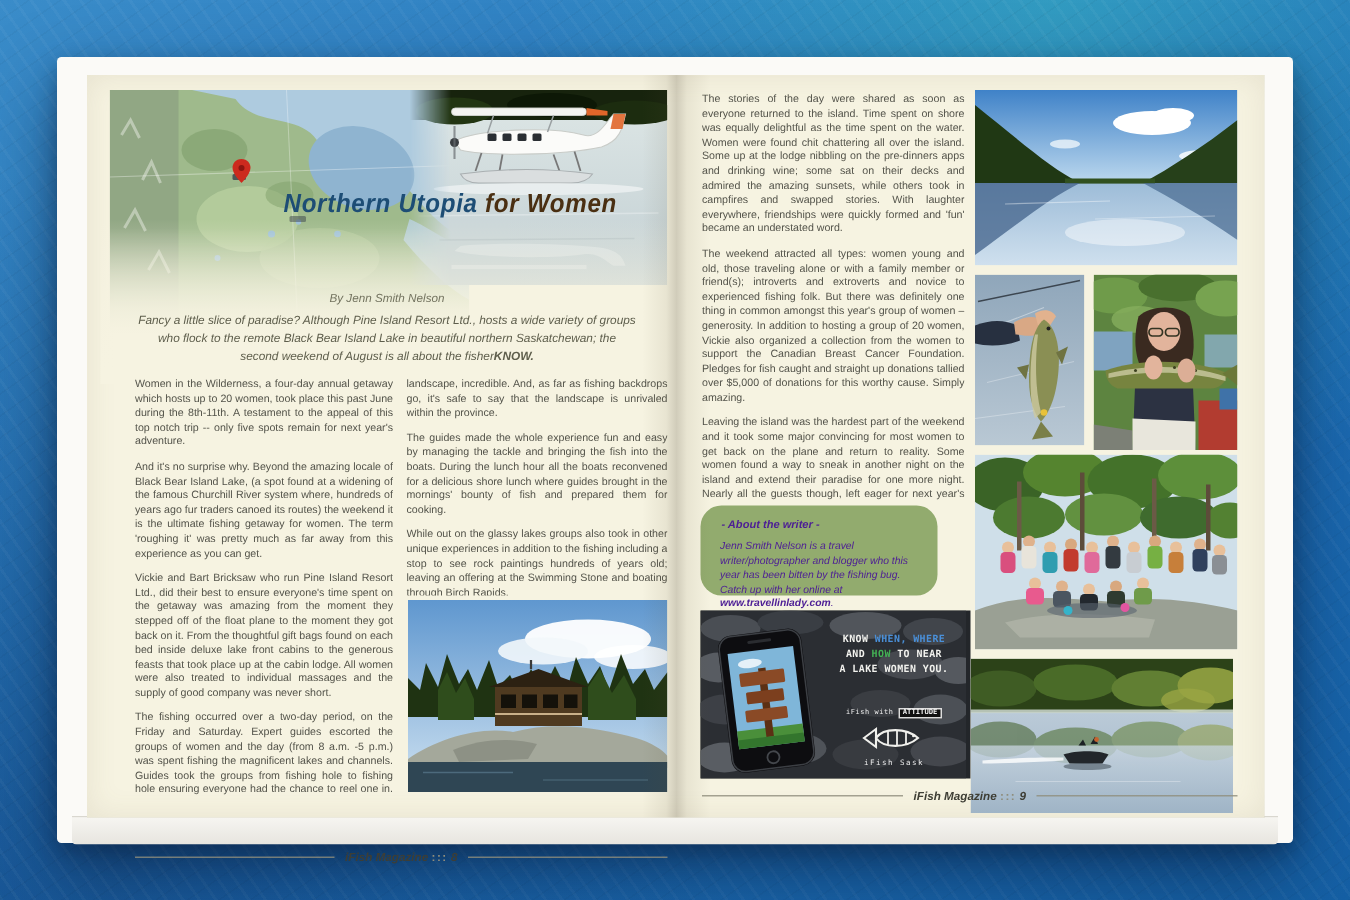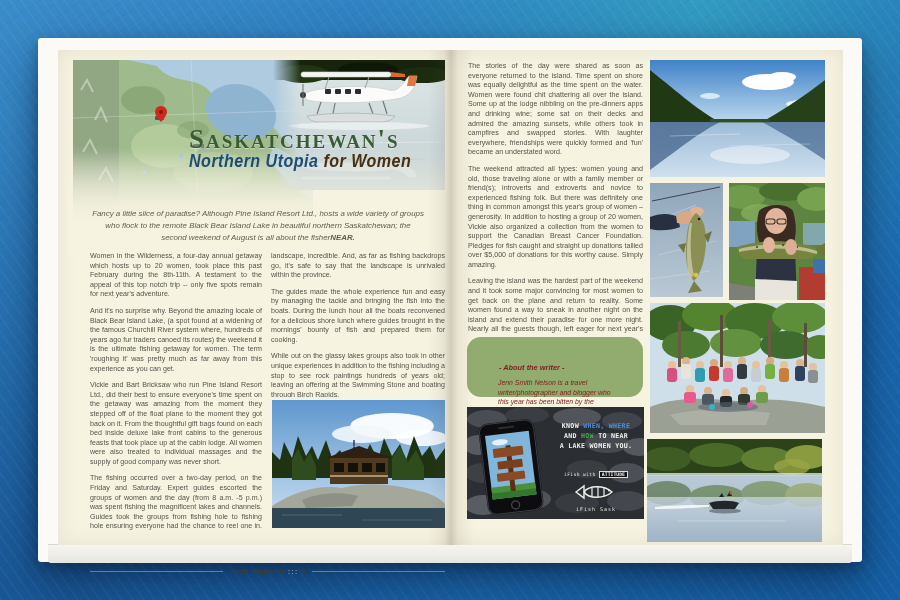--- a/index.html
+++ b/index.html
@@ -64,27 +64,27 @@
 
   .footer{position:absolute;display:flex;align-items:center;gap:7px;z-index:6;}
   .footer-left{left:32px;top:476px;width:355px;margin-top:41px;}
   .footer-right{left:18px;top:476px;width:357px;}
   .fline{flex:1;height:1px;background:#8f8d7c;opacity:.8;}
   .ftext{font-size:7.8px;color:#3e3e35;white-space:nowrap;}
   .ftext .mag{font-weight:bold;font-style:italic;}
   .ftext .sep{color:#8f8d7c;font-weight:bold;letter-spacing:1px;}
   .ftext .pnum{font-style:italic;font-weight:bold;}
 
-  .about-box{position:absolute;left:17px;top:287px;width:176px;height:60px;background:var(--box-green,#92ab6e);
-    border-radius:14px;color:#7f1d1d;font-style:italic;padding:18px;box-sizing:border-box;}
+  .about-box{position:absolute;left:17px;top:287px;width:158px;height:60px;background:var(--box-green,#92ab6e);
+    border-radius:14px;color:#4c1d95;font-style:italic;padding:0;box-sizing:border-box;}
   .about-title{font-size:7.4px;font-weight:bold;margin:8px 0 6px 14px;}
   .about-body{font-size:6.9px;line-height:9.6px;margin:0 13px;}
   .about-body .url{font-weight:bold;cursor:pointer;}
 
-  .ad{position:absolute;left:17px;top:357px;width:168px;height:112px;background:#23262a;}
+  .ad{position:absolute;left:17px;top:357px;width:168px;height:112px;background:#23262a;padding-left:12px;}
   .ad-text{position:absolute;left:86px;top:14px;width:86px;font-family:"DejaVu Sans Mono",monospace;
     font-weight:bold;font-size:6.6px;line-height:10px;color:#f2f2ee;letter-spacing:.3px;text-align:center;}
   .ad-text .blue{color:#4a90d9;}
   .ad-text .green{color:#43b054;text-align:center;}
   .ad-brand{position:absolute;left:86px;top:54px;width:86px;text-align:center;color:#eee;
     font-family:"DejaVu Sans Mono",monospace;}
   .ad-brand .small{font-size:4.6px;letter-spacing:.4px;}
   .ad-brand .badge{font-size:4.8px;font-weight:bold;border:1px solid #ddd;padding:0 2px;background:#111;}
   .ad-fishlogo{margin:3px auto 1px;}
   .ad-name{font-size:5px;letter-spacing:1px;}
@@ -169,30 +169,30 @@
                 <path d="M30,34 C45,26 95,24 116,30 C126,33 132,20 136,16 L144,16 C142,26 140,34 128,38 C100,44 50,44 34,40 Z" fill="#ffffff"></path>
                 <rect x="28" y="12" width="90" height="5" fill="#ffffff"></rect>
               </g>
               <ellipse cx="86" cy="66" rx="70" ry="4" fill="#ffffff" opacity=".5"></ellipse>
               <line x1="6" y1="84" x2="166" y2="82" stroke="#ffffff" stroke-width="1" opacity=".3"></line>
               <line x1="20" y1="100" x2="150" y2="99" stroke="#aebcc0" stroke-width="1" opacity=".5"></line>
             </svg>
           </div>
           <div class="hero-fade"></div>
           <div class="titles">
-            <h1 class="title-main">Saskatchewan's</h1>
             <h2 class="title-sub"><span class="blue">Northern Utopia </span><span class="brown">for Women</span></h2>
           </div>
         </div>
 
-
-        <div class="intro"><span>Fancy a little slice of paradise? Although Pine Island Resort Ltd., hosts a wide variety of groups who flock to the remote Black Bear Island Lake in beautiful northern Saskatchewan; the second weekend of August is all about the fisher</span><b>NEAR.</b></div>
+        <div class="byline">By Jenn Smith Nelson</div>
+
+        <div class="intro"><span>Fancy a little slice of paradise? Although Pine Island Resort Ltd., hosts a wide variety of groups who flock to the remote Black Bear Island Lake in beautiful northern Saskatchewan; the second weekend of August is all about the fisher</span><b>KNOW.</b></div>
 
         <div class="bodycol col1">
-            <p>Women in the Wilderness, a four-day annual getaway which hosts up to 20 women, took place this past February during the 8th-11th. A testament to the appeal of this top notch trip -- only five spots remain for next year's adventure.</p>
+            <p>Women in the Wilderness, a four-day annual getaway which hosts up to 20 women, took place this past June during the 8th-11th. A testament to the appeal of this top notch trip -- only five spots remain for next year's adventure.</p>
             <p>And it's no surprise why. Beyond the amazing locale of Black Bear Island Lake, (a spot found at a widening of the famous Churchill River system where, hundreds of years ago fur traders canoed its routes) the weekend it is the ultimate fishing getaway for women. The term 'roughing it' was pretty much as far away from this experience as you can get.</p>
             <p>Vickie and Bart Bricksaw who run Pine Island Resort Ltd., did their best to ensure everyone's time spent on the getaway was amazing from the moment they stepped off of the float plane to the moment they got back on it. From the thoughtful gift bags found on each bed inside deluxe lake front cabins to the generous feasts that took place up at the cabin lodge. All women were also treated to individual massages and the supply of good company was never short.</p>
             <p>The fishing occurred over a two-day period, on the Friday and Saturday. Expert guides escorted the groups of women and the day (from 8 a.m. -5 p.m.) was spent fishing the magnificent lakes and channels. Guides took the groups from fishing hole to fishing hole ensuring everyone had the chance to reel one in. The largest catch of the trip was a northern pike measuring in at 37". As is the case most times in northern Saskatchewan, fish were a plenty and the</p>
           </div>
         <div class="bodycol col2">
             <p>landscape, incredible. And, as far as fishing backdrops go, it's safe to say that the landscape is unrivaled within the province.</p>
             <p>The guides made the whole experience fun and easy by managing the tackle and bringing the fish into the boats. During the lunch hour all the boats reconvened for a delicious shore lunch where guides brought in the mornings' bounty of fish and prepared them for cooking.</p>
             <p>While out on the glassy lakes groups also took in other unique experiences in addition to the fishing including a stop to see rock paintings hundreds of years old; leaving an offering at the Swimming Stone and boating through Birch Rapids.</p>
           </div>
 
@@ -502,18 +502,23 @@
             <rect y="58" width="175" height="45" fill="url(#wat4)" opacity=".75"></rect>
             <path d="M62,64 C70,61 86,61 92,64 L88,70 L66,70 Z" fill="#22262a"></path>
             <path d="M72,58 l3,-4 l2,4 Z M80,57 l3,-5 l2,5 Z" fill="#1c2024"></path>
             <circle cx="84" cy="54" r="1.6" fill="#c4622e"></circle>
             <path d="M8,68 C28,66 48,66 62,66 L62,68 C44,69 24,70 8,70 Z" fill="#ffffff" opacity=".8"></path>
             <ellipse cx="78" cy="72" rx="16" ry="2.4" fill="#33404a" opacity=".5"></ellipse>
             <line x1="30" y1="82" x2="140" y2="82" stroke="#ffffff" stroke-width=".8" opacity=".3"></line>
           </svg>
         </div>
 
+        <div class="footer footer-right">
+          <span class="fline"></span>
+          <span class="ftext"><span class="mag">iFish Magazine</span> <span class="sep">:::</span> <span class="pnum">9</span></span>
+          <span class="fline"></span>
+        </div>
 
       </div>
       <div class="fold"></div>
     </div>
   </div>
 </div>
 
 </body></html>

